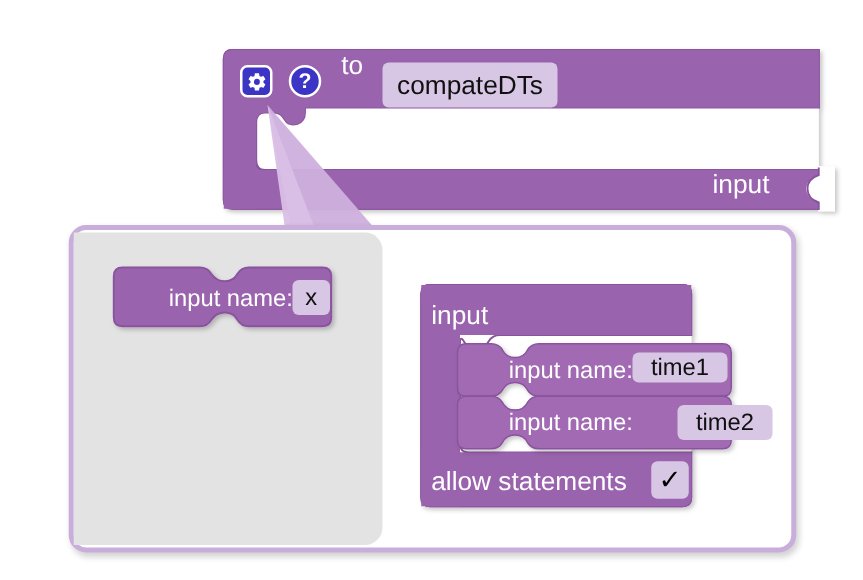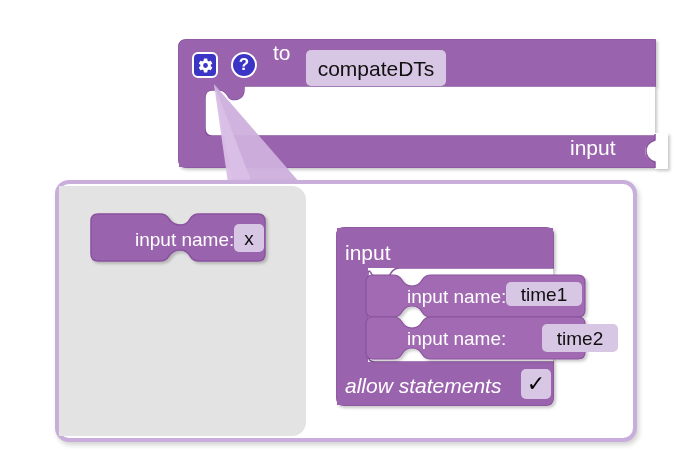--- a/index.html
+++ b/index.html
@@ -413,16 +413,16 @@
   <div class="field field-sm" style="left:234px; top:224px; width:30px; height:28px;">x</div>
 
   <div class="lbl" style="left:345px; top:242px;">input</div>
 
   <div class="lbl-sm" style="left:376px; top:287px;">input name:</div>
   <div class="field field-sm" style="left:506px; top:282px; width:76px; height:24px;">time1</div>
 
   <div class="lbl-sm" style="left:376px; top:329px;">input name:</div>
   <div class="field field-sm" style="left:506px; top:324px; width:76px; height:28px;margin-left:36px;">time2</div>
 
-  <div class="lbl" style="left:345px; top:375px;font-style:italic;">allow statements</div>
+  <div class="lbl" style="left:345px; top:375px;">allow statements</div>
   <div class="checkbox" style="left:521px; top:369px;">✓</div>
 
 </div>
 
 </body></html>

